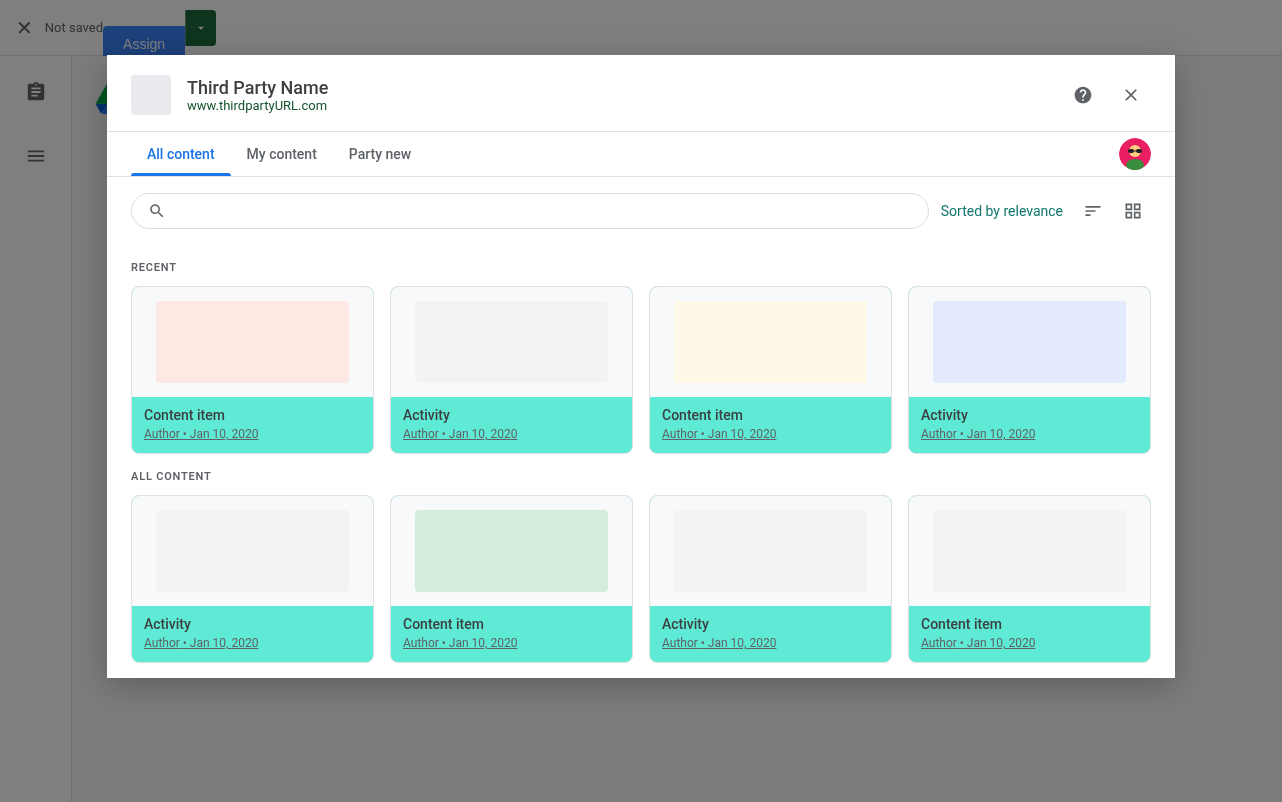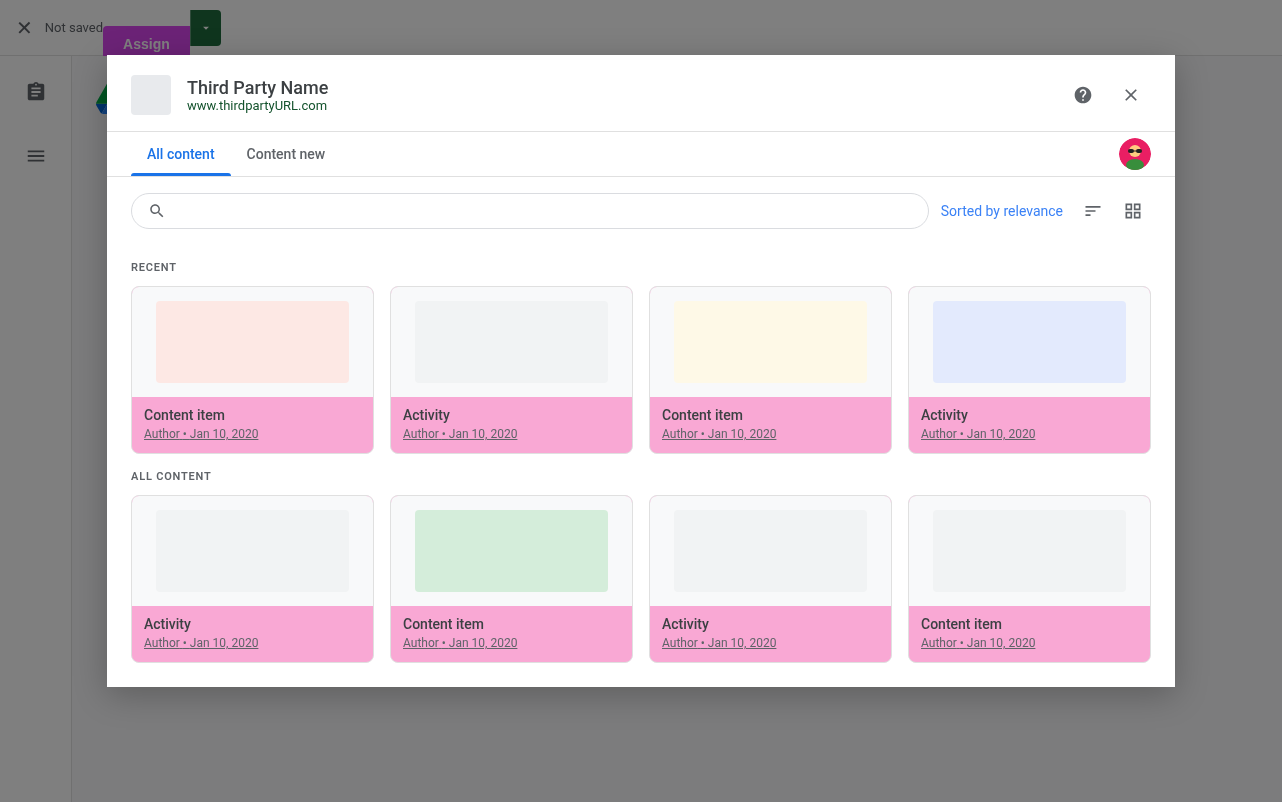--- a/index.html
+++ b/index.html
@@ -40,28 +40,28 @@
       color: #3c4043;
       flex: 1;
     }
 
     .app-header-status {
       font-size: 13px;
       color: #5f6368;
     }
 
     .assign-btn {
-      background: #d946ef;
+      background: #3b82f6;
       color: white;
       border: none;
       border-radius: 4px 0 0 4px;
       padding: 0 20px;
       height: 36px;
       font-size: 14px;
-      font-weight: 700;
+      font-weight: 400;
       cursor: pointer;
       margin-top: 32px;
     }
 
     .assign-dropdown {
       background: #1e6b3c;
       color: white;
       border: none;
       border-left: 1px solid rgba(255,255,255,0.3);
       border-radius: 0 4px 4px 0;
@@ -241,21 +241,21 @@
       border: none;
       outline: none;
       flex: 1;
       font-size: 14px;
       color: #3c4043;
       background: transparent;
     }
 
     .sort-label {
       font-size: 14px;
-      color: #3b82f6;
+      color: #0f766e;
       white-space: nowrap;
     }
 
     .view-icons {
       display: flex;
       gap: 4px;
     }
 
     .view-icon-btn {
       width: 36px;
@@ -266,21 +266,21 @@
       border-radius: 4px;
       cursor: pointer;
       color: #5f6368;
       font-size: 18px;
     }
 
     
     .modal-body {
       flex: 1;
       overflow-y: auto;
-      padding: 0 24px 24px;
+      padding: 0 24px 15px;
     }
 
     .section-label {
       font-size: 11px;
       font-weight: 600;
       color: #5f6368;
       letter-spacing: 0.8px;
       margin: 16px 0 12px;
     }
 
@@ -288,21 +288,21 @@
       display: grid;
       grid-template-columns: repeat(4, 1fr);
       gap: 16px;
     }
 
     .card {
       border: 1px solid #e0e0e0;
       border-radius: 8px;
       overflow: hidden;
       cursor: pointer;
-      background: #f9a8d4;
+      background: #5eead4;
     }
 
     .card-thumb {
       height: 110px;
       display: flex;
       align-items: center;
       justify-content: center;
       position: relative;
       background: #f8f9fa;
     }
@@ -394,21 +394,22 @@
         <button class="icon-btn">
           <svg width="20" height="20" viewBox="0 0 24 24" fill="#5f6368">
               <path d="M19 6.41L17.59 5 12 10.59 6.41 5 5 6.41 10.59 12 5 17.59 6.41 19 12 13.41 17.59 19 19 17.59 13.41 12z"></path>
             </svg>
         </button>
       </div>
     </div>
 
     <div class="modal-tabs">
       <div class="tab-item active">All content</div>
-      <div class="tab-item">Content new</div>
+      <div class="tab-item">My content</div>
+      <div class="tab-item">Party new</div>
       <div style="flex:1"></div>
 
       <div class="tab-avatar">
         <svg width="32" height="32" viewBox="0 0 32 32">
           <circle cx="16" cy="16" r="16" fill="#e91e63"></circle>
 
           <circle cx="16" cy="13" r="6" fill="#ffcc80"></circle>
 
           <rect x="9" y="11" width="6" height="4" rx="2" fill="#212121"></rect>
           <rect x="17" y="11" width="6" height="4" rx="2" fill="#212121"></rect>

